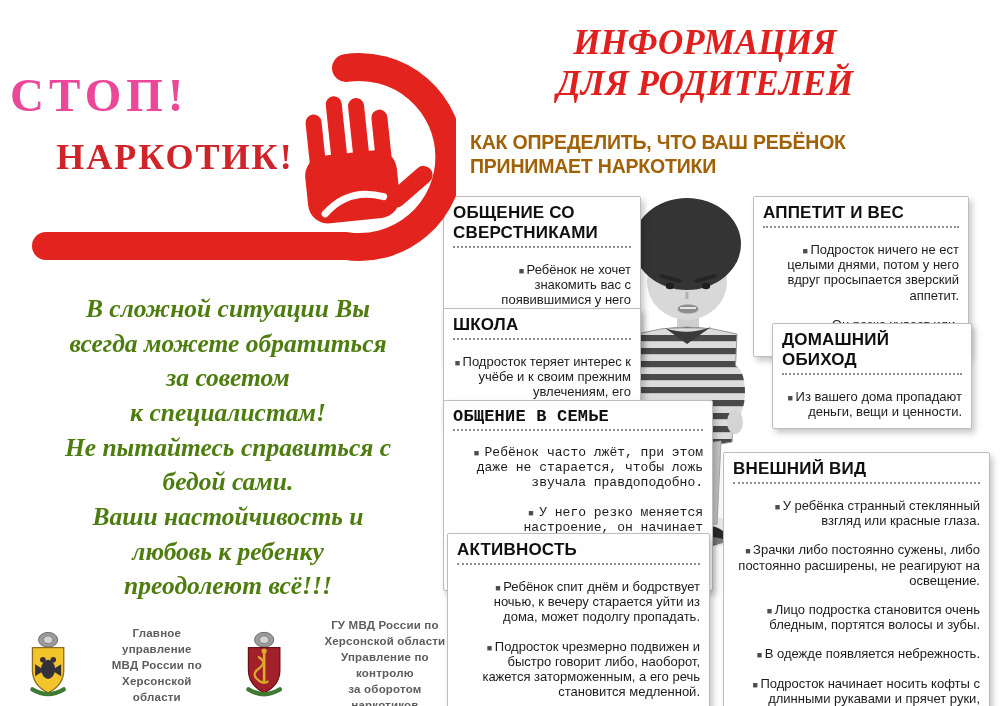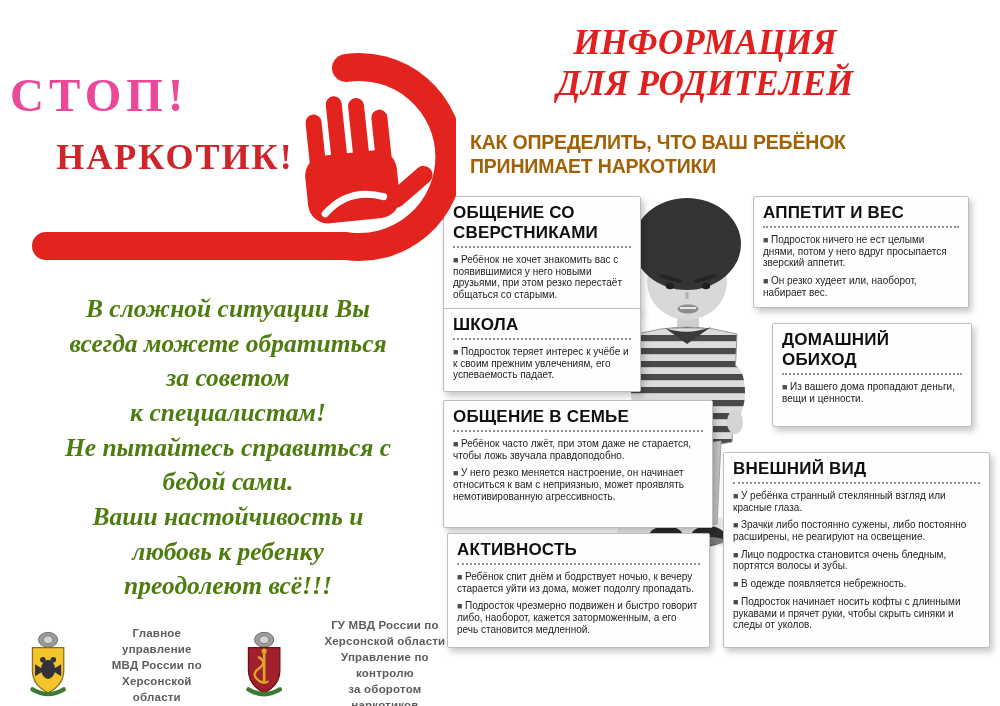--- a/index.html
+++ b/index.html
@@ -47,27 +47,27 @@
   .card{
     position:absolute;background:#fefefe;border:1px solid #bdbdbd;border-radius:2px;
     box-shadow:3px 4px 6px rgba(0,0,0,.22);padding:6px 9px 9px;z-index:2;
     box-sizing:border-box;
   }
   .card h3{
     margin:0 0 3px;font-size:17px;color:#101010;letter-spacing:.2px;
     border-bottom:2px dotted #8f8f8f;padding-bottom:3px;
   }
   .card .item{
-    font-size:10px;line-height:1.17;color:#1c1c1c;margin-top:6px;
-    text-align:left;
+    font-size:13px;line-height:1.17;color:#1c1c1c;margin-top:14px;
+    text-align:right;
   }
   .card .item::before{content:"■ ";color:#4c4c4c;font-size:9px;}
   #card-peers      {left:443px;top:196px;width:198px;min-height:96px;}
   #card-school     {left:443px;top:308px;width:198px;min-height:84px;}
-  #card-family     {left:443px;top:400px;width:270px;min-height:128px;}
+  #card-family     {left:443px;top:400px;width:270px;min-height:128px;font-family:Liberation Mono, monospace;}
   #card-activity   {left:447px;top:533px;width:263px;min-height:115px;}
   #card-appetite   {left:753px;top:196px;width:216px;min-height:110px;}
   #card-household  {left:772px;top:323px;width:200px;min-height:104px;}
   #card-appearance {left:723px;top:452px;width:267px;min-height:196px;}
 </style>
 </head>
 <body>
 
 <div class="stop-word">СТОП!</div>
 <div class="drug-word">НАРКОТИК!</div>

